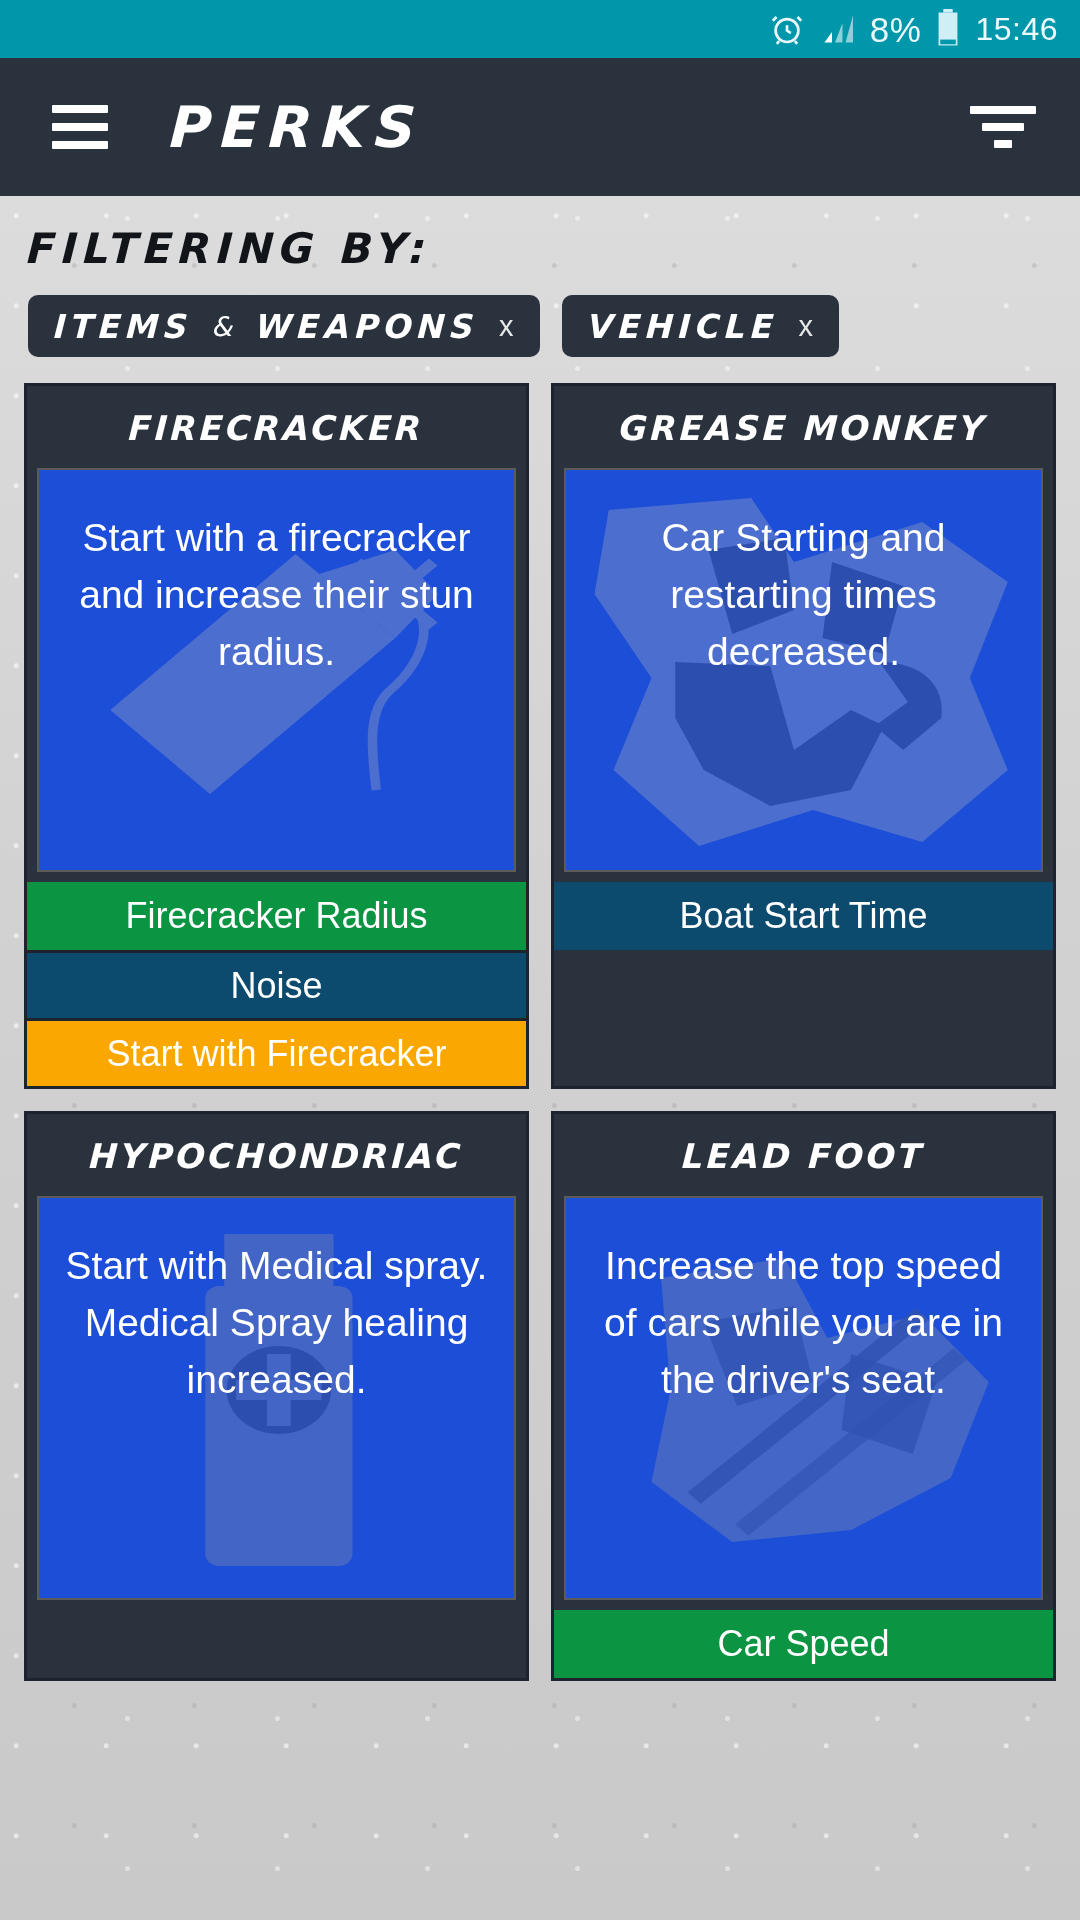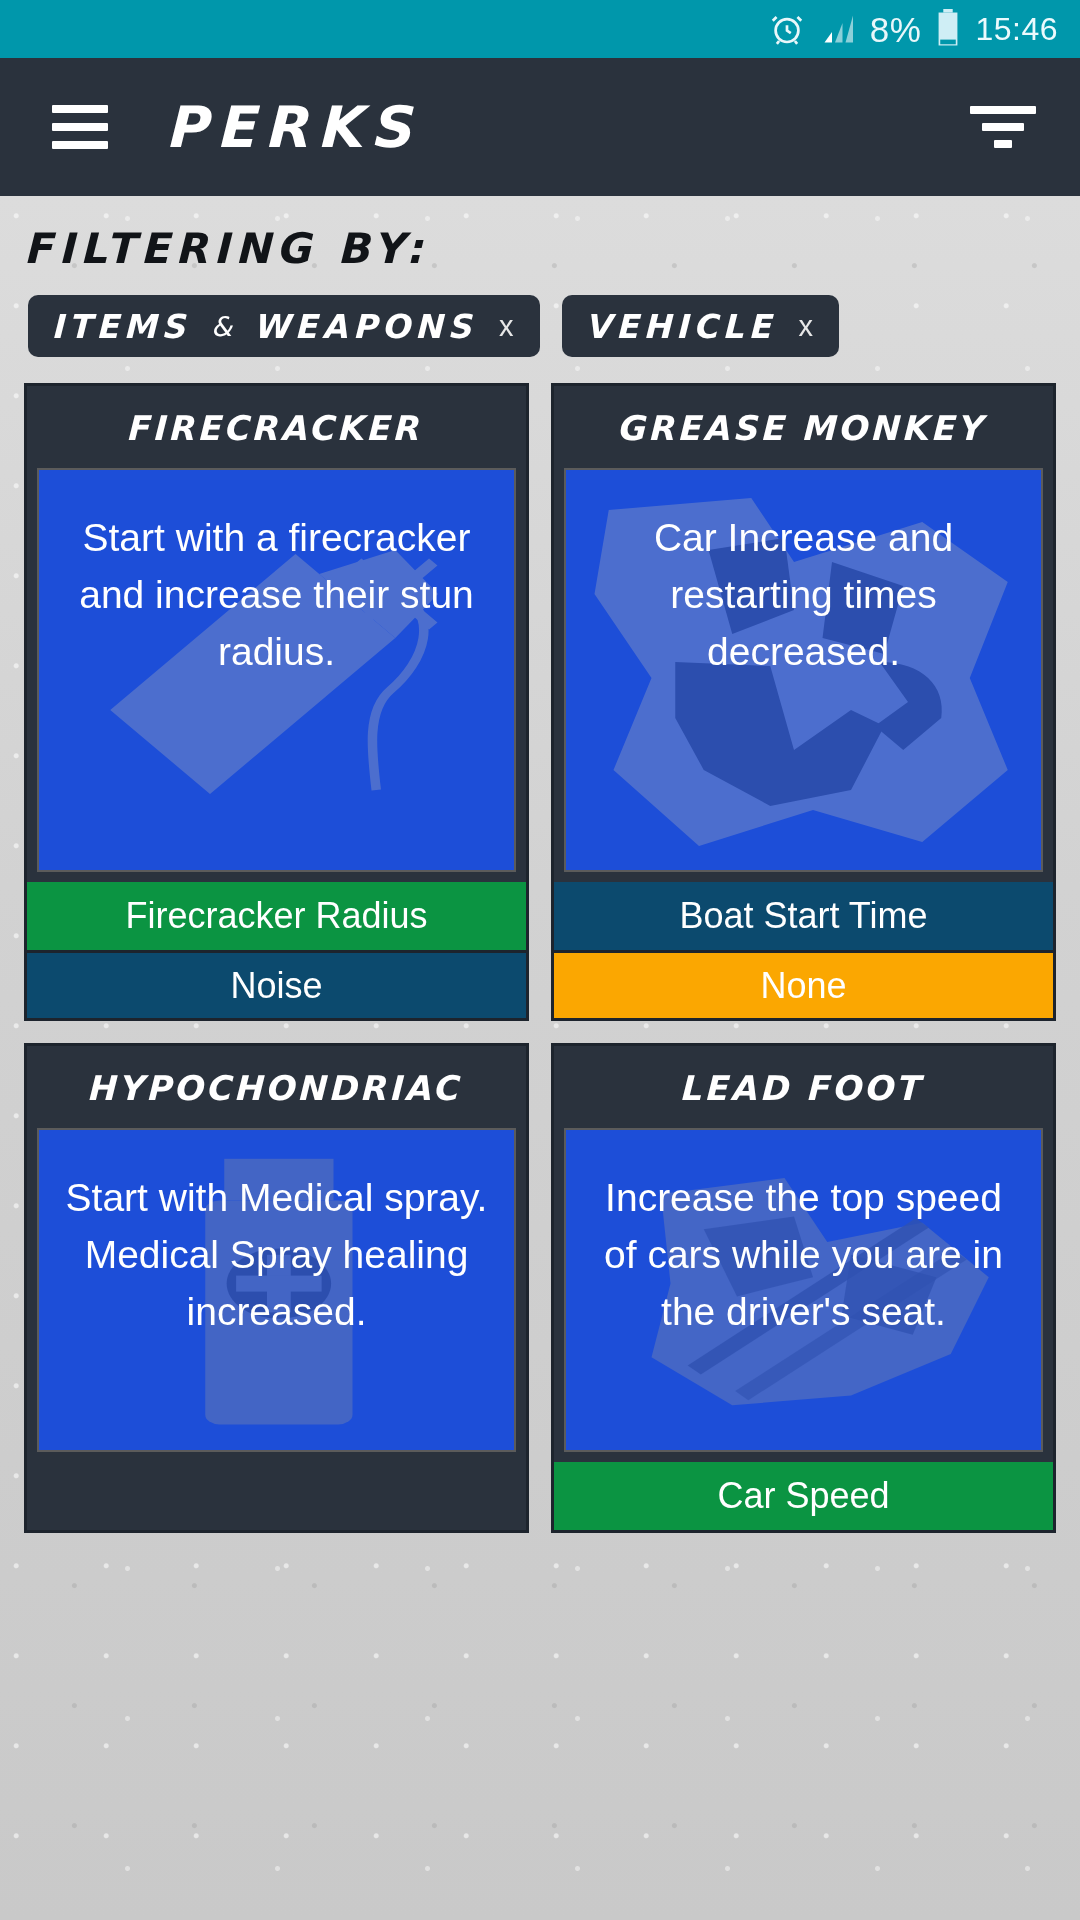--- a/index.html
+++ b/index.html
@@ -94,21 +94,21 @@
     font-family: "DejaVu Sans", sans-serif;
     letter-spacing: 3px; transform: skewX(-3deg);
     text-align: center; padding: 22px 8px 20px 8px; white-space: nowrap;
   }
   .card-body {
     position: relative; margin: 0 10px;
     background: #1d4ed8; border: 2px solid #5b5b5b;
     height: 404px; display: flex; align-items: flex-start; justify-content: center;
     overflow: hidden;
   }
-  .card-body.tall { height: 324px; justify-content: center; }
+  .card-body.tall { height: 404px; justify-content: center; }
   .card-art {
     position: absolute; inset: 0; opacity: .30;
     display: flex; align-items: center; justify-content: center;
   }
   .card-art svg { width: 100%; height: 100%; }
   .card-desc {
     position: relative; z-index: 2;
     color: #ffffff; font-size: 39px; line-height: 1.46;
     text-align: center; padding: 40px 18px 0 18px;
   }
@@ -198,44 +198,44 @@
             </g>
             <path d="M150 60 C170 72 162 96 148 110 C138 120 140 140 142 160" stroke="#b9b9b9" stroke-width="4" fill="none"></path>
             <path d="M134 46 L166 78 M166 46 L134 78" stroke="#b9b9b9" stroke-width="5"></path>
           </svg>
         </div>
         <div class="card-desc">Start with a firecracker and increase their stun radius.</div>
       </div>
       <div class="stats">
         <div class="stat good">Firecracker Radius</div>
         <div class="stat bad">Noise</div>
+        <div class="stat neutral">Start with Firecracker</div>
       </div>
     </div>
 
     <div class="card">
       <div class="card-title">GREASE MONKEY</div>
       <div class="card-body">
         <div class="card-art">
           <svg viewBox="0 0 200 200" preserveAspectRatio="none">
             <g fill="#b9b9b9">
               <path d="M18 20 L78 14 L96 46 L150 26 L186 56 L170 104 L186 150 L150 186 L104 170 L56 188 L20 150 L36 104 L12 62 Z"></path>
             </g>
             <g fill="#4f4f4f">
               <path d="M60 40 L92 34 L96 70 L70 82 Z"></path>
               <path d="M112 46 L142 58 L134 92 L108 84 Z"></path>
               <path d="M46 96 L86 98 L96 140 L120 120 L134 128 L120 160 L86 168 L58 150 L46 124 Z"></path>
               <path d="M132 96 C150 96 160 108 158 124 L142 140 L130 128 L144 116 Z"></path>
             </g>
           </svg>
         </div>
-        <div class="card-desc">Car Increase and restarting times decreased.</div>
+        <div class="card-desc">Car Starting and restarting times decreased.</div>
       </div>
       <div class="stats">
         <div class="stat bad">Boat Start Time</div>
-        <div class="stat neutral">None</div>
       </div>
     </div>
 
     <div class="card">
       <div class="card-title">HYPOCHONDRIAC</div>
       <div class="card-body tall">
         <div class="card-art">
           <svg viewBox="0 0 200 200" preserveAspectRatio="none">
             <g fill="#9a9a9a">
               <rect x="78" y="18" width="46" height="26"></rect>

